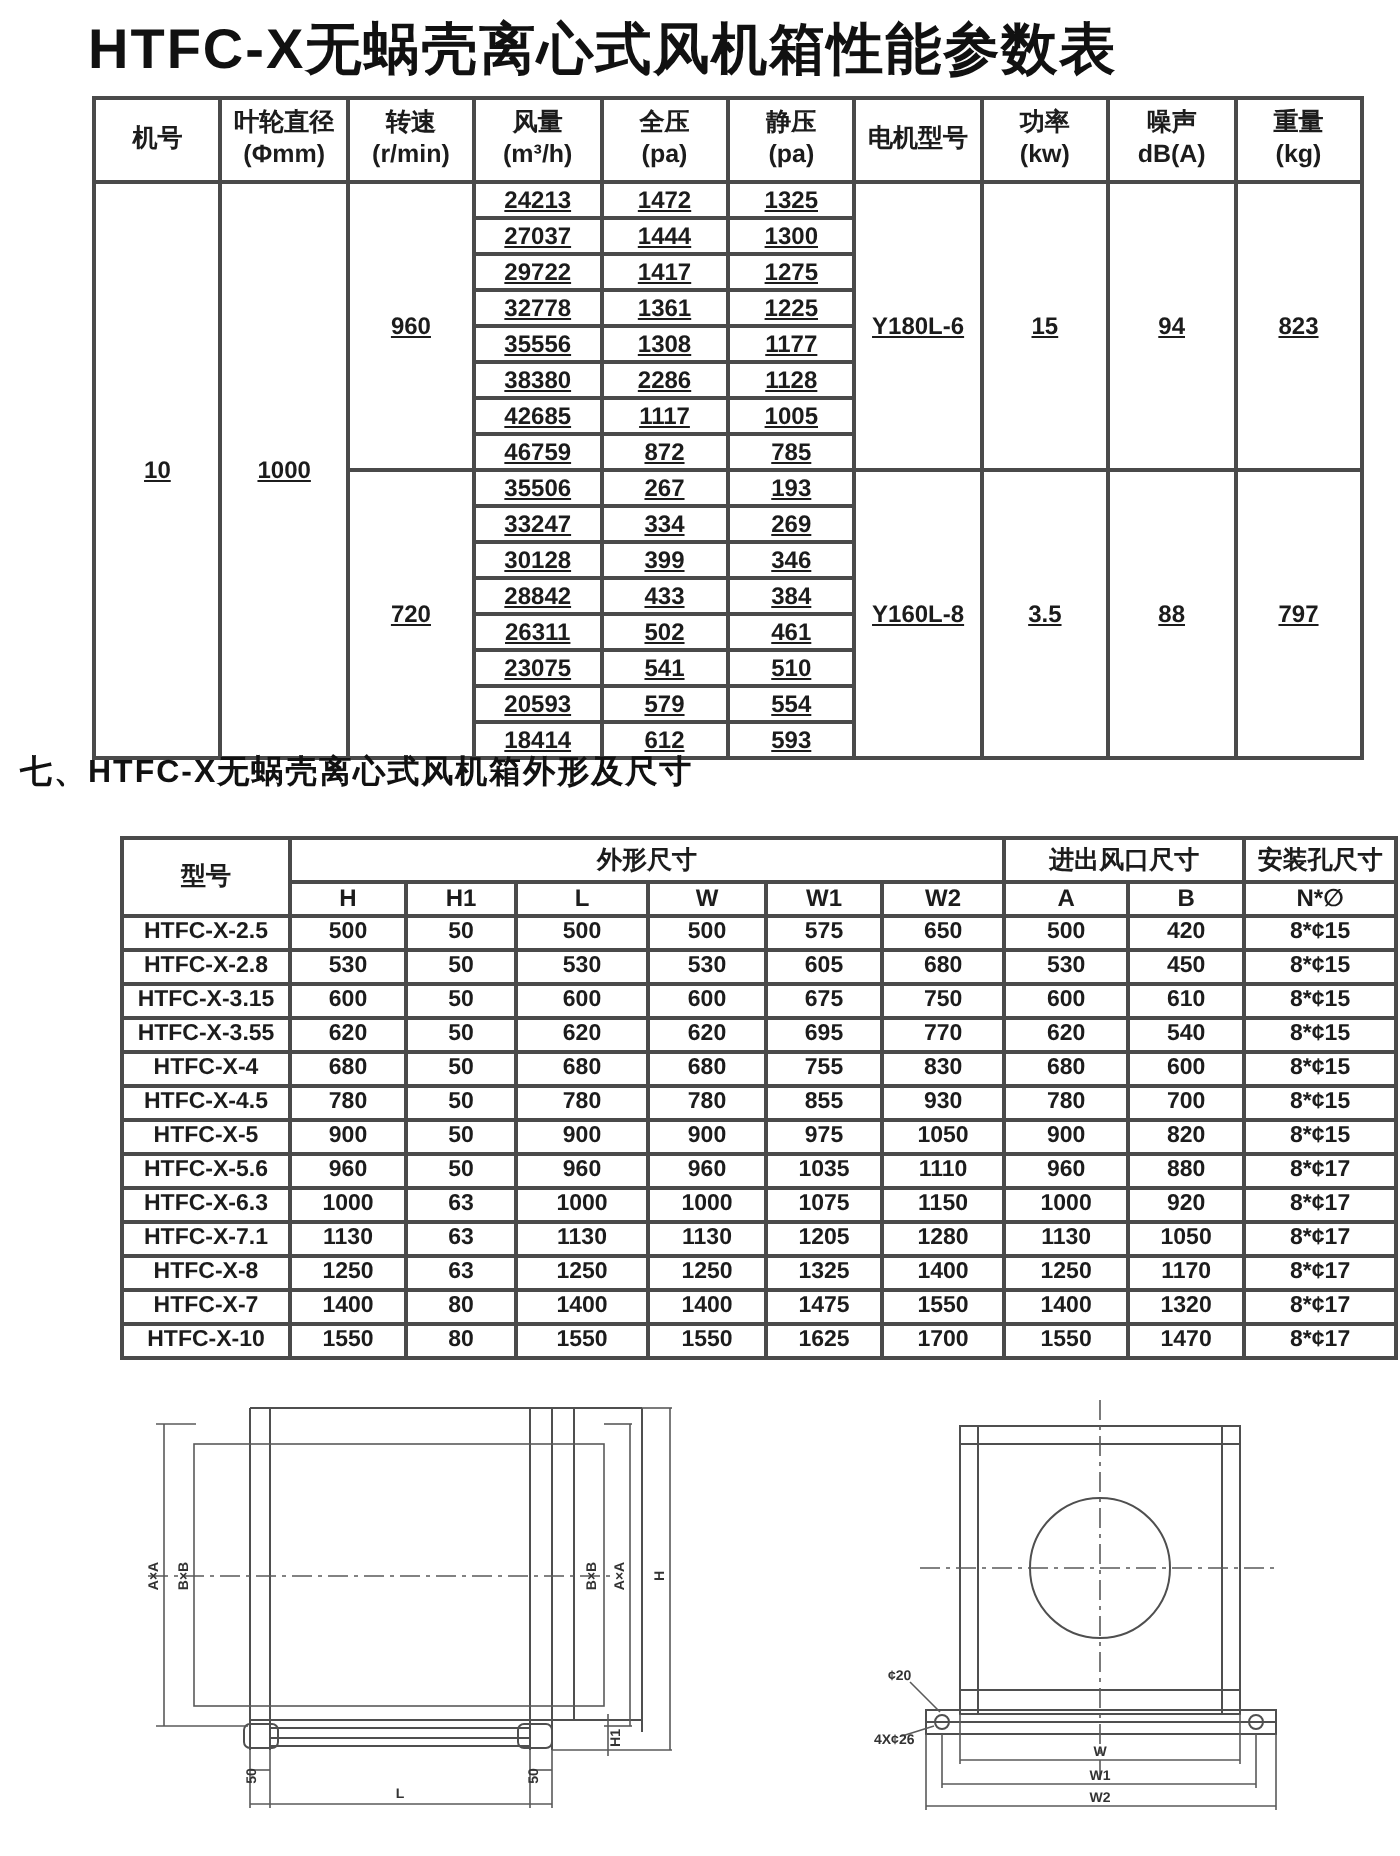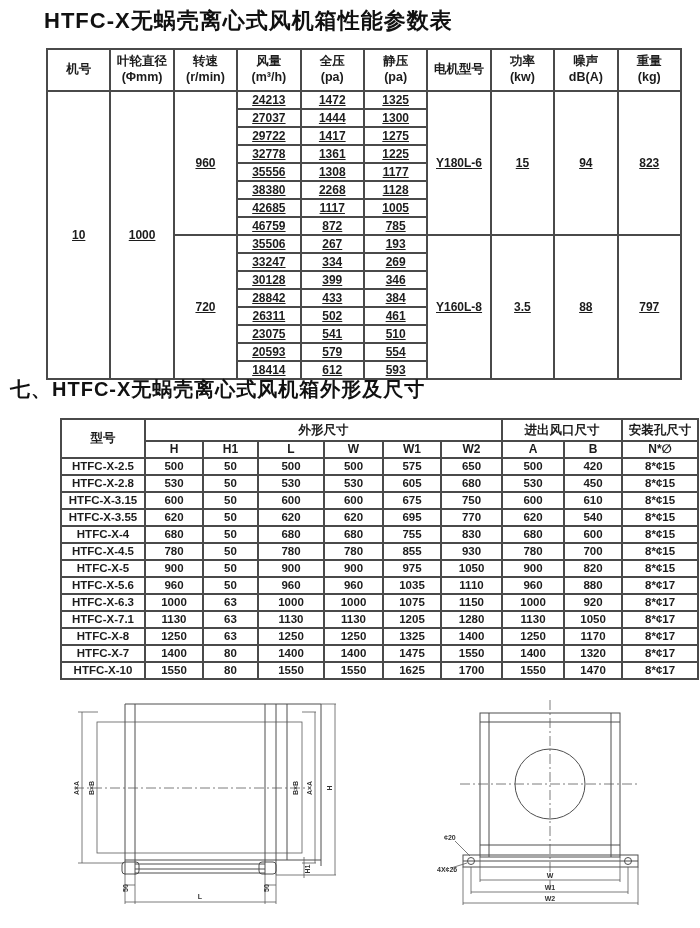--- a/index.html
+++ b/index.html
@@ -3,25 +3,25 @@
 <meta charset="utf-8">
 <style>
   html,body{margin:0;padding:0;}
   body{
     width:700px;height:928px;background:#ffffff;position:relative;
     font-family:"Liberation Sans","DejaVu Sans",sans-serif;
     color:#1a1a1a;overflow:hidden;
   }
   .title1{
     position:absolute;left:44px;top:6px;margin:0;
-    font-size:22px;font-weight:bold;letter-spacing:1px;color:#111;
+    font-size:28px;font-weight:bold;letter-spacing:1px;color:#111;
   }
   .title2{
     position:absolute;left:10px;top:376px;margin:0;
-    font-size:20px;font-weight:bold;letter-spacing:1px;color:#111;
+    font-size:16px;font-weight:bold;letter-spacing:1px;color:#111;
   }
   table{
     position:absolute;border-collapse:collapse;table-layout:fixed;
     font-weight:bold;color:#1c1c1c;
   }
   th,td{
     border:2px solid #4a4a4a;text-align:center;vertical-align:middle;
     padding:0;overflow:hidden;
   }
   .t1{left:46px;top:48px;width:636px;height:309px;font-size:12px;}
@@ -97,21 +97,21 @@
         <td>1361</td>
         <td>1225</td>
       </tr>
       <tr>
         <td>35556</td>
         <td>1308</td>
         <td>1177</td>
       </tr>
       <tr>
         <td>38380</td>
-        <td>2268</td>
+        <td>2286</td>
         <td>1128</td>
       </tr>
       <tr>
         <td>42685</td>
         <td>1117</td>
         <td>1005</td>
       </tr>
       <tr>
         <td>46759</td>
         <td>872</td>

